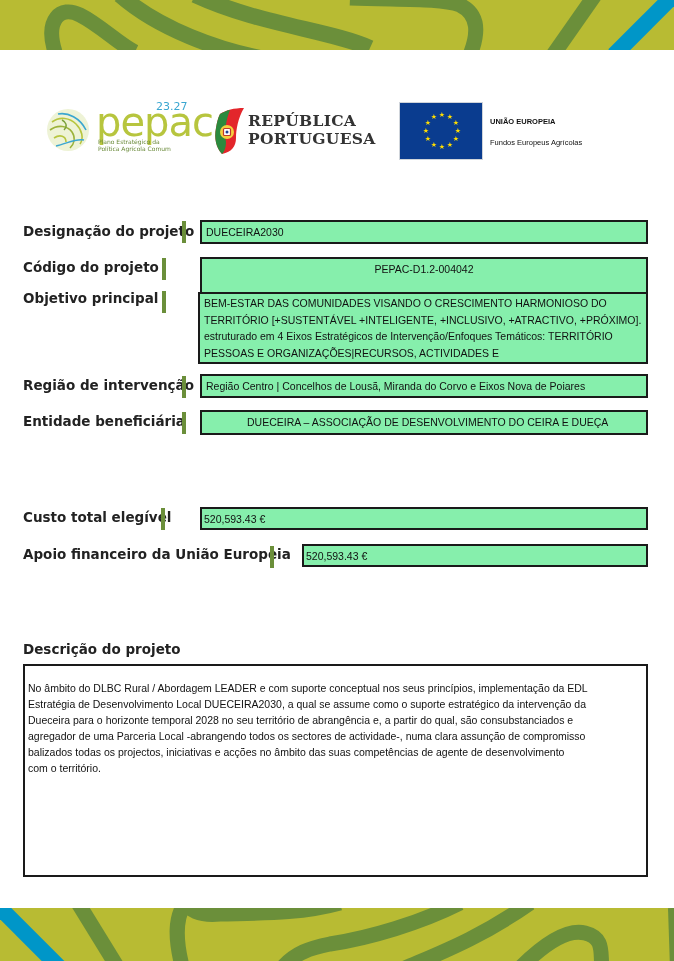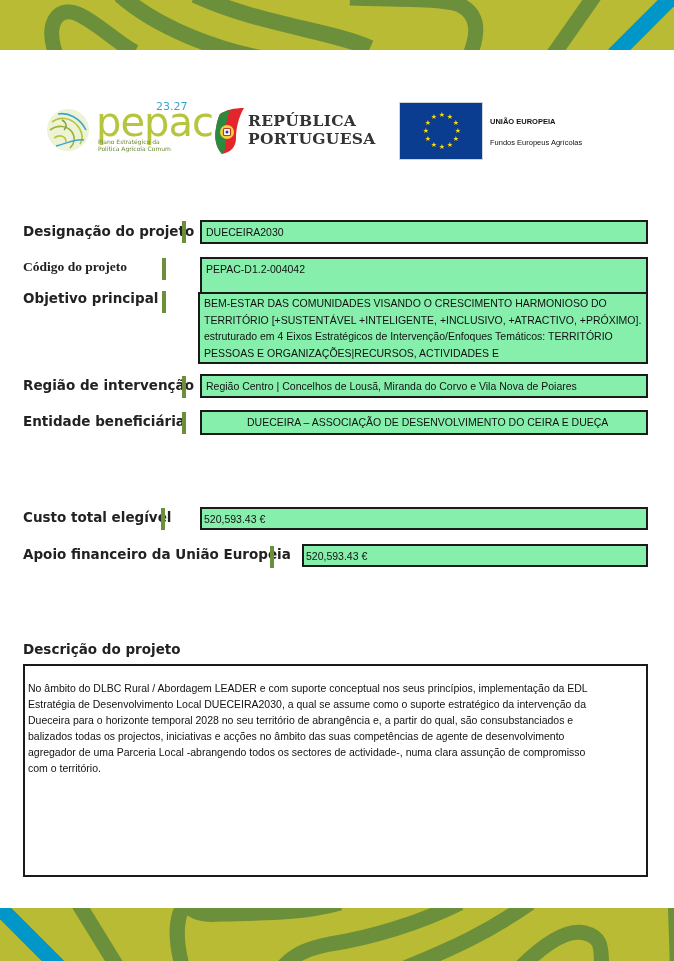--- a/index.html
+++ b/index.html
@@ -96,56 +96,56 @@
     </svg>
   </div>
   <div class="eu-title">UNIÃO EUROPEIA</div>
   <div class="eu-sub">Fundos Europeus Agrícolas</div>
 </div>
 
 <div class="label" style="left:23px; top:223px;">Designação do projeto</div>
 <div class="bar" style="left:182px; top:221px;"></div>
 <div class="box" style="left:200px; top:220px; width:448px; height:24px;">DUECEIRA2030</div>
 
-<div class="label" style="left:23px; top:259px;font-family:Liberation Serif, serif;">Código do projeto</div>
+<div class="label" style="left:23px; top:259px;">Código do projeto</div>
 <div class="bar" style="left:162px; top:258px;"></div>
-<div class="box" style="left:200px; top:257px; width:448px; height:39px;">PEPAC-D1.2-004042</div>
+<div class="box" style="left:200px; top:257px; width:448px; height:39px;text-align:center;">PEPAC-D1.2-004042</div>
 
 <div class="label" style="left:23px; top:290px;">Objetivo principal</div>
 <div class="bar" style="left:162px; top:291px;"></div>
 <div class="box tall" style="left:198px; top:292px; width:450px; height:72px;">
   <div>BEM-ESTAR DAS COMUNIDADES VISANDO O CRESCIMENTO HARMONIOSO DO</div>
   <div>TERRITÓRIO [+SUSTENTÁVEL +INTELIGENTE, +INCLUSIVO, +ATRACTIVO, +PRÓXIMO].</div>
   <div>estruturado em 4 Eixos Estratégicos de Intervenção/Enfoques Temáticos: TERRITÓRIO</div>
   <div>PESSOAS E ORGANIZAÇÕES|RECURSOS, ACTIVIDADES E PRODUTOS|INICIATIVALOCAL</div>
 </div>
 
 <div class="label" style="left:23px; top:377px;">Região de intervenção</div>
 <div class="bar" style="left:182px; top:376px;"></div>
-<div class="box" style="left:200px; top:374px; width:448px; height:24px;">Região Centro | Concelhos de Lousã, Miranda do Corvo e Vila Nova de Poiares</div>
+<div class="box" style="left:200px; top:374px; width:448px; height:24px;">Região Centro | Concelhos de Lousã, Miranda do Corvo e Eixos Nova de Poiares</div>
 
 <div class="label" style="left:23px; top:413px;">Entidade beneficiária</div>
 <div class="bar" style="left:182px; top:412px;"></div>
 <div class="box" style="left:200px; top:410px; width:448px; height:25px;padding-left:45px;">DUECEIRA  –  ASSOCIAÇÃO DE DESENVOLVIMENTO DO CEIRA E DUEÇA</div>
 
 <div class="label" style="left:23px; top:509px;">Custo total elegível</div>
 <div class="bar" style="left:161px; top:508px;"></div>
 <div class="box" style="left:200px; top:507px; width:448px; height:23px; padding:3px 2px;">520,593.43 €</div>
 
 <div class="label" style="left:23px; top:546px;">Apoio financeiro da União Europeia</div>
 <div class="bar" style="left:270px; top:546px;"></div>
 <div class="box" style="left:302px; top:544px; width:346px; height:23px; padding:3px 2px;">520,593.43 €</div>
 
 <div class="label" style="left:23px; top:641px;">Descrição do projeto</div>
 <div class="desc">
   <div>No âmbito do DLBC Rural / Abordagem LEADER e com suporte conceptual nos seus princípios, implementação da EDL</div>
   <div>Estratégia de Desenvolvimento Local DUECEIRA2030, a qual se assume como o suporte estratégico da intervenção da</div>
   <div>Dueceira para o horizonte temporal 2028 no seu território de abrangência e, a partir do qual, são consubstanciados e</div>
+  <div>agregador de uma Parceria  Local -abrangendo todos os sectores de actividade-, numa clara assunção de compromisso</div>
   <div>balizados todas os projectos, iniciativas e acções no âmbito das suas competências  de agente de desenvolvimento</div>
-  <div>agregador de uma Parceria  Local -abrangendo todos os sectores de actividade-, numa clara assunção de compromisso</div>
   <div>com o território.</div>
 </div>
 
 <div class="band bottom">
   <svg width="674" height="53" viewBox="0 0 674 53">
     <path d="M0,0 L60,60" stroke="#0096c8" stroke-width="16" fill="none"></path>
     <path d="M78,-5 L118,60" stroke="#6b8f3a" stroke-width="15" fill="none"></path>
     <path d="M185,-5 C175,10 175,30 182,58 M185,-5 C190,2 200,8 220,6 C260,5 300,6 340,-5" stroke="#6b8f3a" stroke-width="15" fill="none"></path>
     <path d="M282,60 C295,45 310,40 330,36 C370,30 420,15 460,-5" stroke="#6b8f3a" stroke-width="15" fill="none"></path>
     <path d="M405,60 C440,45 480,30 530,-5" stroke="#6b8f3a" stroke-width="15" fill="none"></path>

